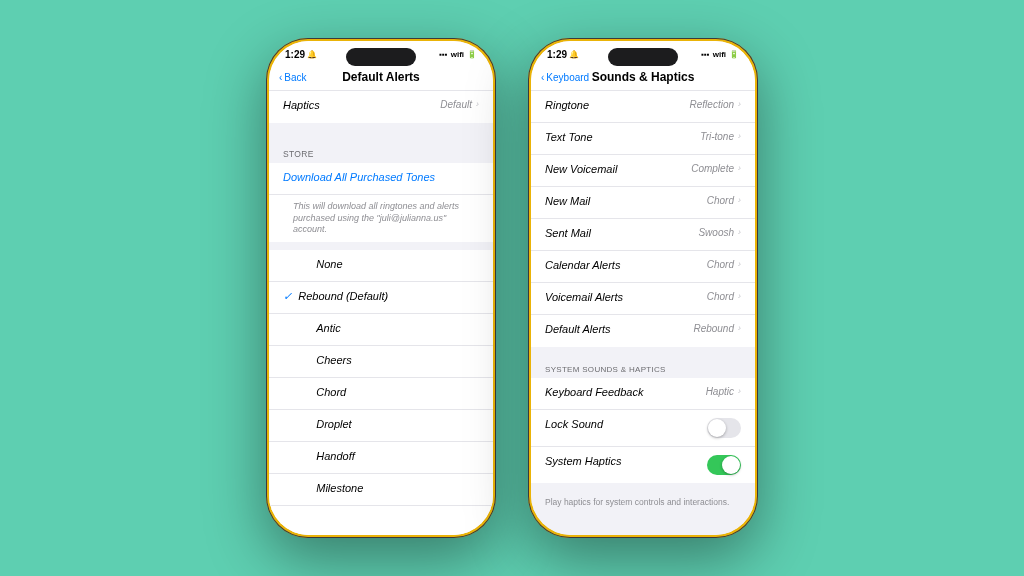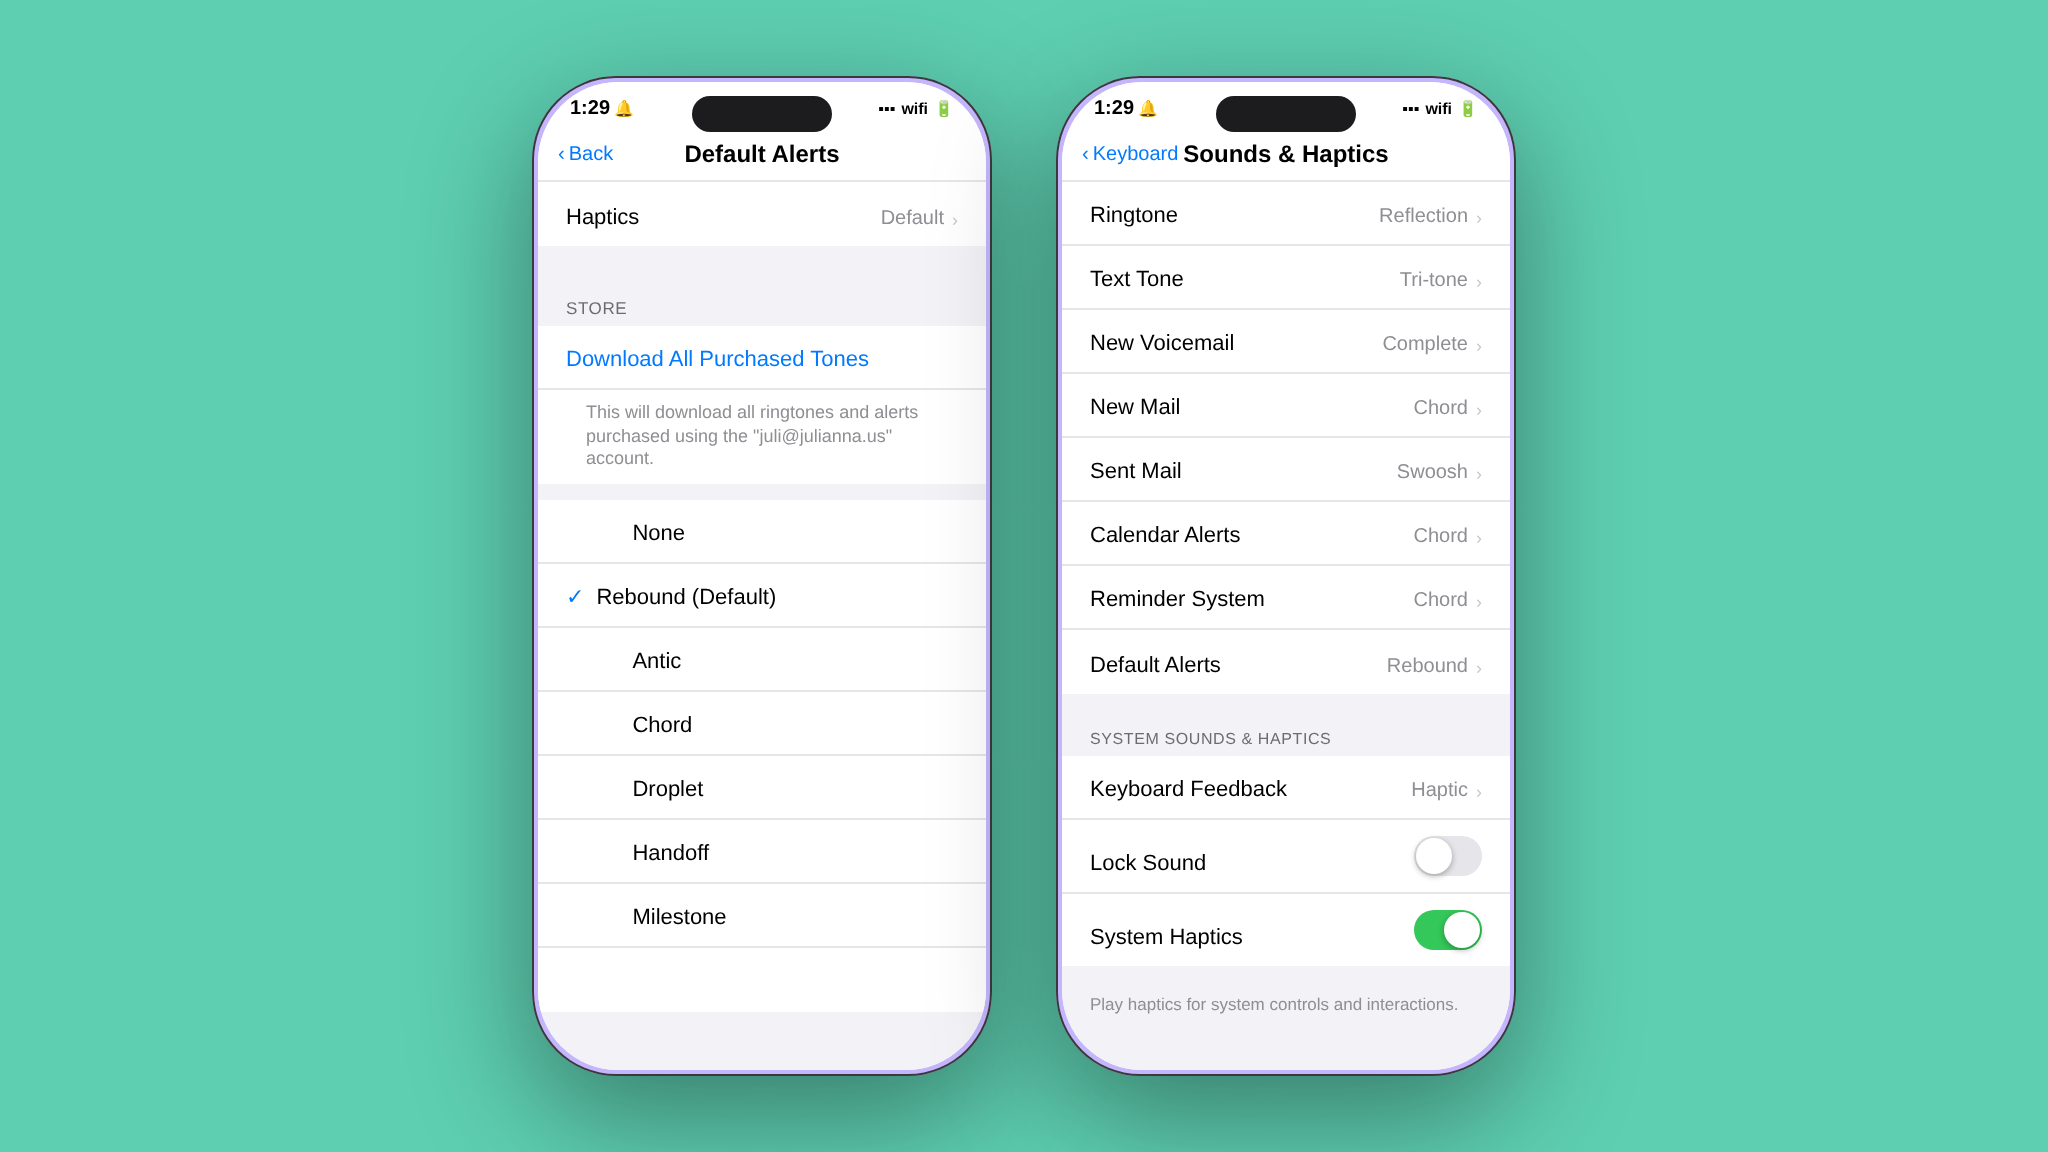--- a/index.html
+++ b/index.html
@@ -11,21 +11,21 @@
       align-items: center;
       justify-content: center;
       gap: 32px;
       font-family: -apple-system, BlinkMacSystemFont, 'SF Pro Text', 'Helvetica Neue', sans-serif;
       overflow: hidden;
     }
 
     .phone {
       width: 230px;
       height: 500px;
-      background: #c4b5fd;
+      background: #eab308;
       border-radius: 42px;
       padding: 3px;
       box-shadow: 0 20px 60px rgba(0,0,0,0.4), inset 0 0 0 1px #3a3a3c;
       position: relative;
     }
 
     .phone-inner {
       width: 100%;
       height: 100%;
       background: #f2f2f7;
@@ -105,26 +105,27 @@
       letter-spacing: 0.3px;
     }
 
     .list-group {
       background: white;
       margin: 0 0 8px 0;
     }
 
     .list-item {
       display: flex;
-      align-items: flex-end;
+      align-items: flex-start;
       padding: 8px 14px;
       border-bottom: 1px solid #e5e5ea;
       font-size: 11px;
       color: #000;
       min-height: 32px;
+      font-style: italic;
     }
 
     .list-item:last-child { border-bottom: none; }
 
     .list-item .label { flex: 1; }
     .list-item .value { color: #8e8e93; font-size: 10px; margin-right: 4px; }
     .list-item .chevron { color: #c7c7cc; font-size: 9px; }
 
     .list-item.blue { color: #007aff; }
     .list-item.small-text { font-size: 9px; color: #8e8e93; line-height: 1.3; display: block; padding: 6px 24px; }
@@ -230,20 +231,24 @@
         <div class="list-item">
           <span class="checkmark">✓</span>
           <span class="label">Rebound (Default)</span>
         </div>
         <div class="list-item">
           <span class="checkmark" style="opacity:0">✓</span>
           <span class="label indent">Antic</span>
         </div>
         <div class="list-item">
           <span class="checkmark" style="opacity:0">✓</span>
+          <span class="label indent">Cheers</span>
+        </div>
+        <div class="list-item">
+          <span class="checkmark" style="opacity:0">✓</span>
           <span class="label indent">Chord</span>
         </div>
         <div class="list-item">
           <span class="checkmark" style="opacity:0">✓</span>
           <span class="label indent">Droplet</span>
         </div>
         <div class="list-item">
           <span class="checkmark" style="opacity:0">✓</span>
           <span class="label indent">Handoff</span>
         </div>
@@ -311,21 +316,21 @@
           <span class="label">Sent Mail</span>
           <span class="value">Swoosh</span>
           <span class="chevron">›</span>
         </div>
         <div class="list-item">
           <span class="label">Calendar Alerts</span>
           <span class="value">Chord</span>
           <span class="chevron">›</span>
         </div>
         <div class="list-item">
-          <span class="label">Reminder System</span>
+          <span class="label">Voicemail Alerts</span>
           <span class="value">Chord</span>
           <span class="chevron">›</span>
         </div>
         <div class="list-item">
           <span class="label">Default Alerts</span>
           <span class="value">Rebound</span>
           <span class="chevron">›</span>
         </div>
       </div>
 

